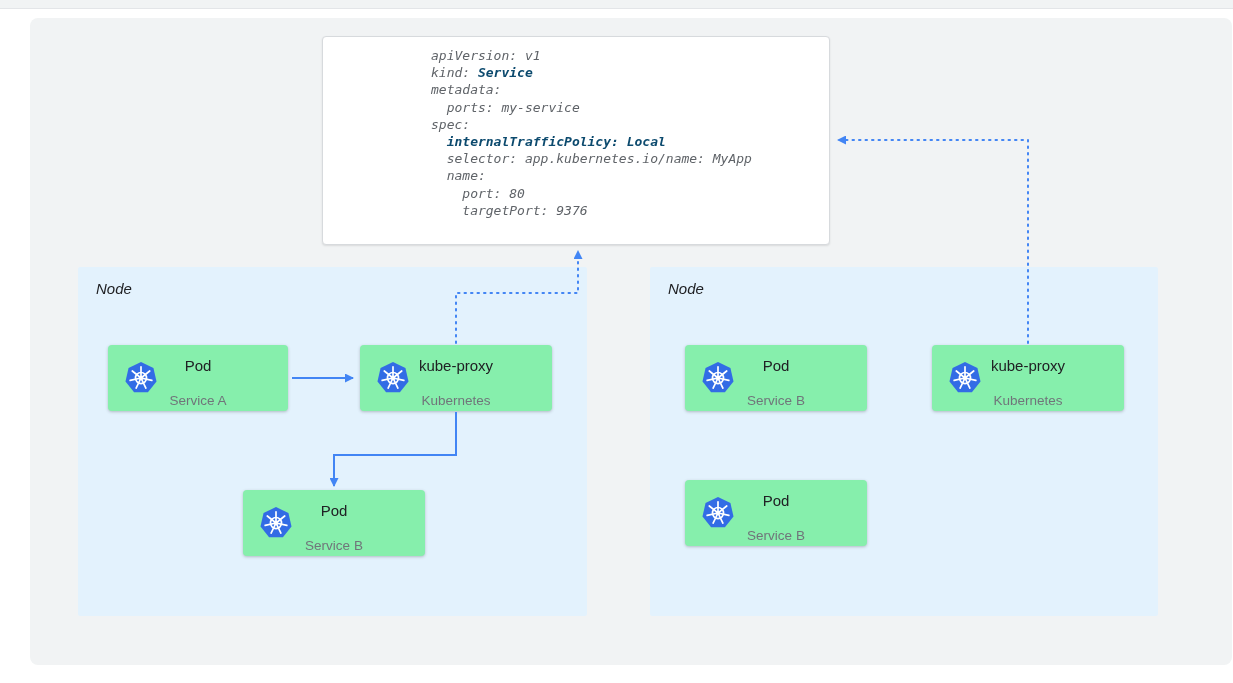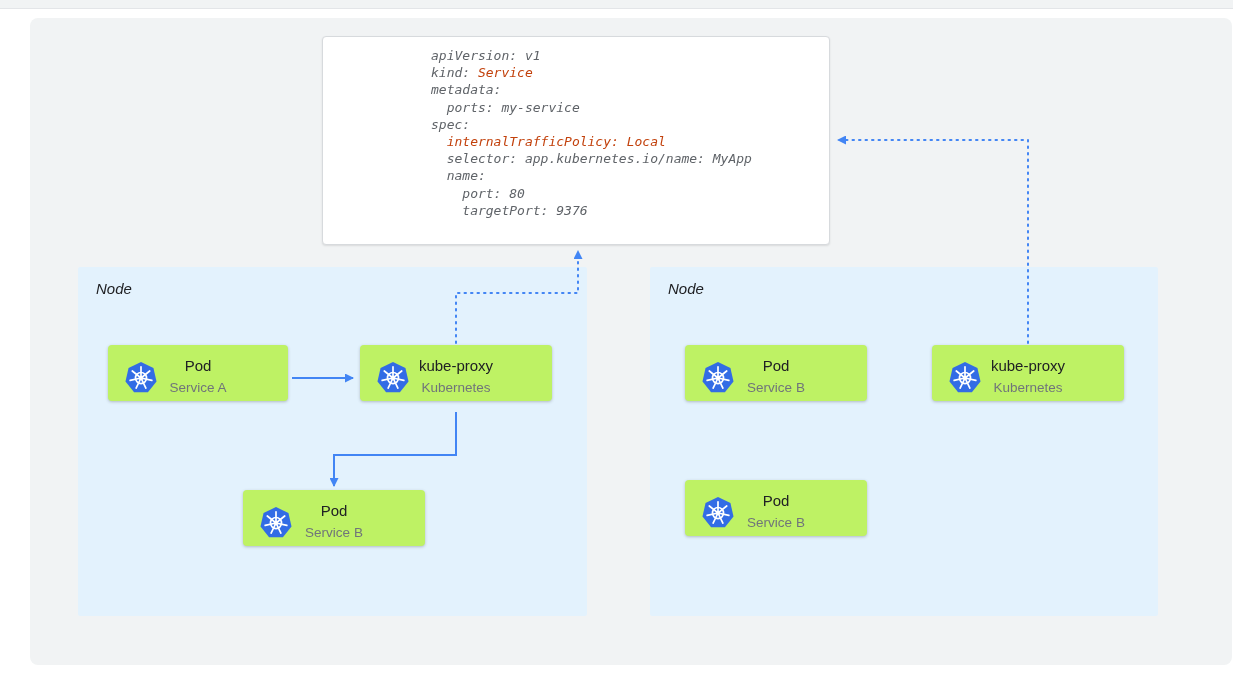--- a/index.html
+++ b/index.html
@@ -8,34 +8,34 @@
   .topbar{position:absolute;left:0;top:0;width:100%;height:9px;background:#f1f3f4;
           border-bottom:1px solid #e3e5e8;box-sizing:border-box;}
   .panel{position:absolute;left:30px;top:18px;width:1202px;height:647px;
          background:var(--panel-bg,#F1F3F4);border-radius:8px;}
   
   .yamlbox{position:absolute;left:292px;top:18px;width:508px;height:209px;background:#fff;
            border:1px solid #d7dadd;border-radius:4px;box-shadow:0 1px 2px rgba(0,0,0,.10);
            padding:10px 12px 0 108px;box-sizing:border-box;}
   .yaml-line{font-family:"DejaVu Sans Mono",monospace;font-style:italic;font-size:13px;
              line-height:17.2px;color:#5f6368;white-space:pre;}
-  .yaml-line .b{font-weight:normal;color:#c2410c;}
+  .yaml-line .b{font-weight:bold;color:#0c4a6e;}
   
   .node{position:absolute;top:249px;height:349px;background:var(--node-bg,#E3F2FD);border-radius:2px;}
   #node-left{left:48px;width:509px;}
   #node-right{left:620px;width:508px;}
   .node-label{position:absolute;left:18px;top:13px;font-size:15px;color:#202124;font-style:italic;}
   
-  .card{position:absolute;height:56px;background:#bef264;border-radius:4px;
+  .card{position:absolute;height:66px;background:#86efac;border-radius:4px;
         box-shadow:0 1px 3px rgba(60,64,67,.30);}
   .card .icon{position:absolute;left:16px;top:16px;width:34px;height:34px;}
   .card .icon svg{width:34px;height:34px;display:block;}
   .card .txt{position:absolute;left:0;top:0;width:100%;text-align:center;}
   .card .title{margin-top:11px;font-size:15px;color:#202124;font-weight:500;line-height:19px;}
-  .card .subtitle{margin-top:4px;font-size:13.5px;color:#70757a;line-height:17px;}
+  .card .subtitle{margin-top:17px;font-size:13.5px;color:#70757a;line-height:17px;}
   #card-l1{left:30px;top:78px;width:180px;}
   #card-l2{left:282px;top:78px;width:192px;}
   #card-l3{left:165px;top:223px;width:182px;}
   #card-r1{left:35px;top:78px;width:182px;}
   #card-r2{left:282px;top:78px;width:192px;}
   #card-r3{left:35px;top:213px;width:182px;}
   
   #arrows{position:absolute;left:0;top:0;width:1233px;height:683px;pointer-events:none;}
   #arrows path{fill:none;stroke:var(--accent,#4285F4);stroke-width:2;}
   #arrows path.dotted{stroke-dasharray:1.5 5;stroke-linecap:round;}

